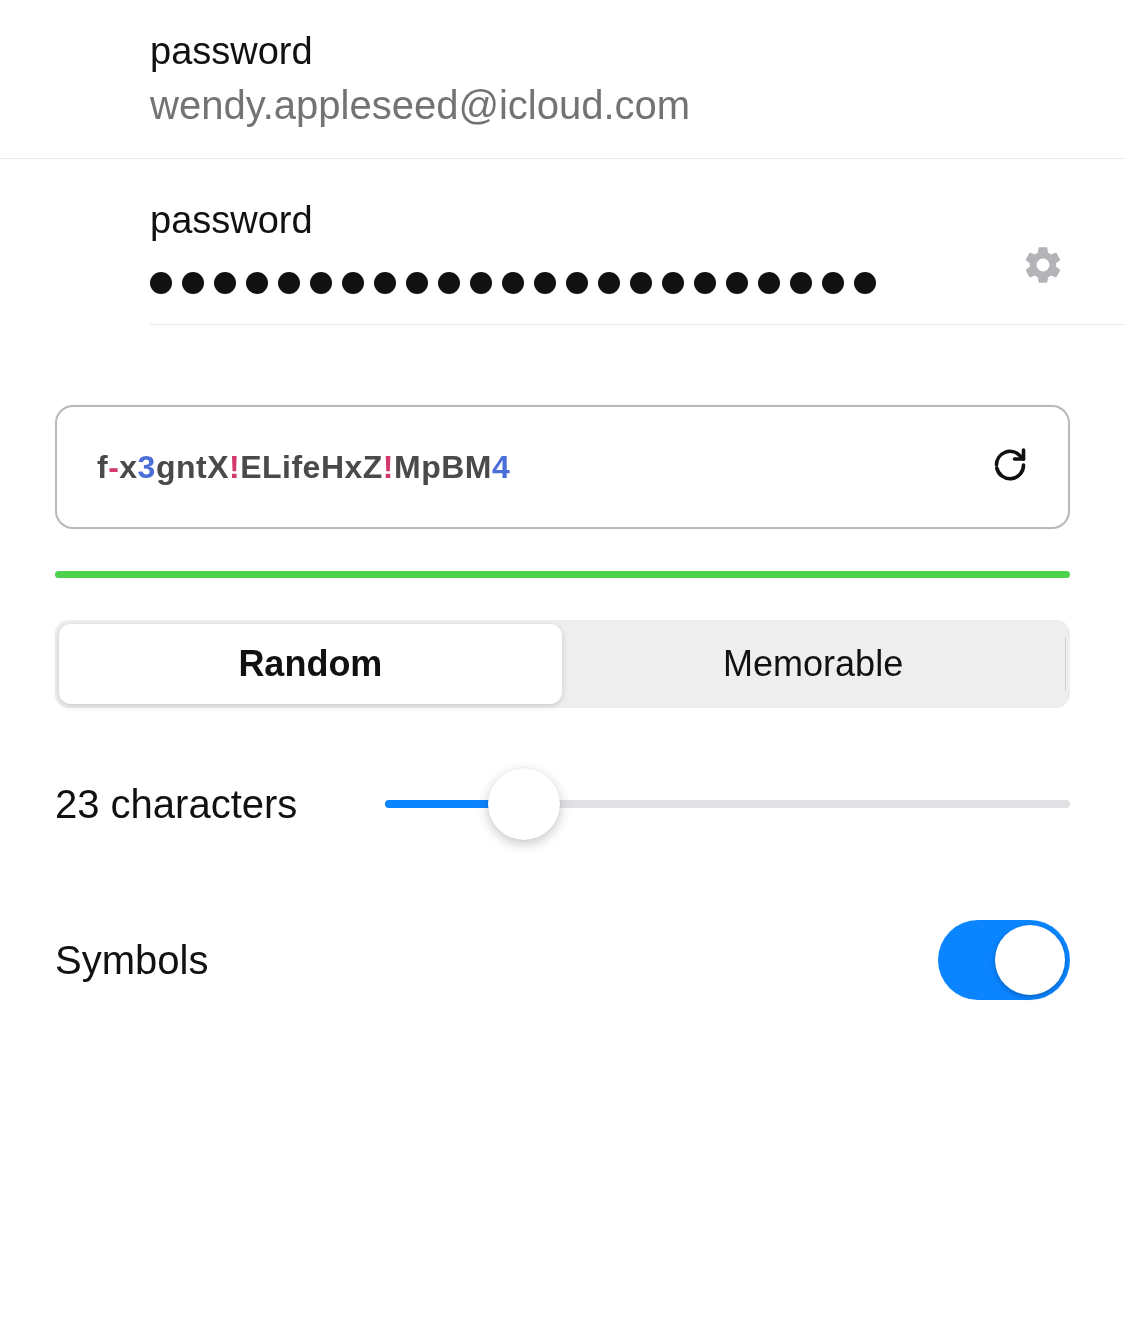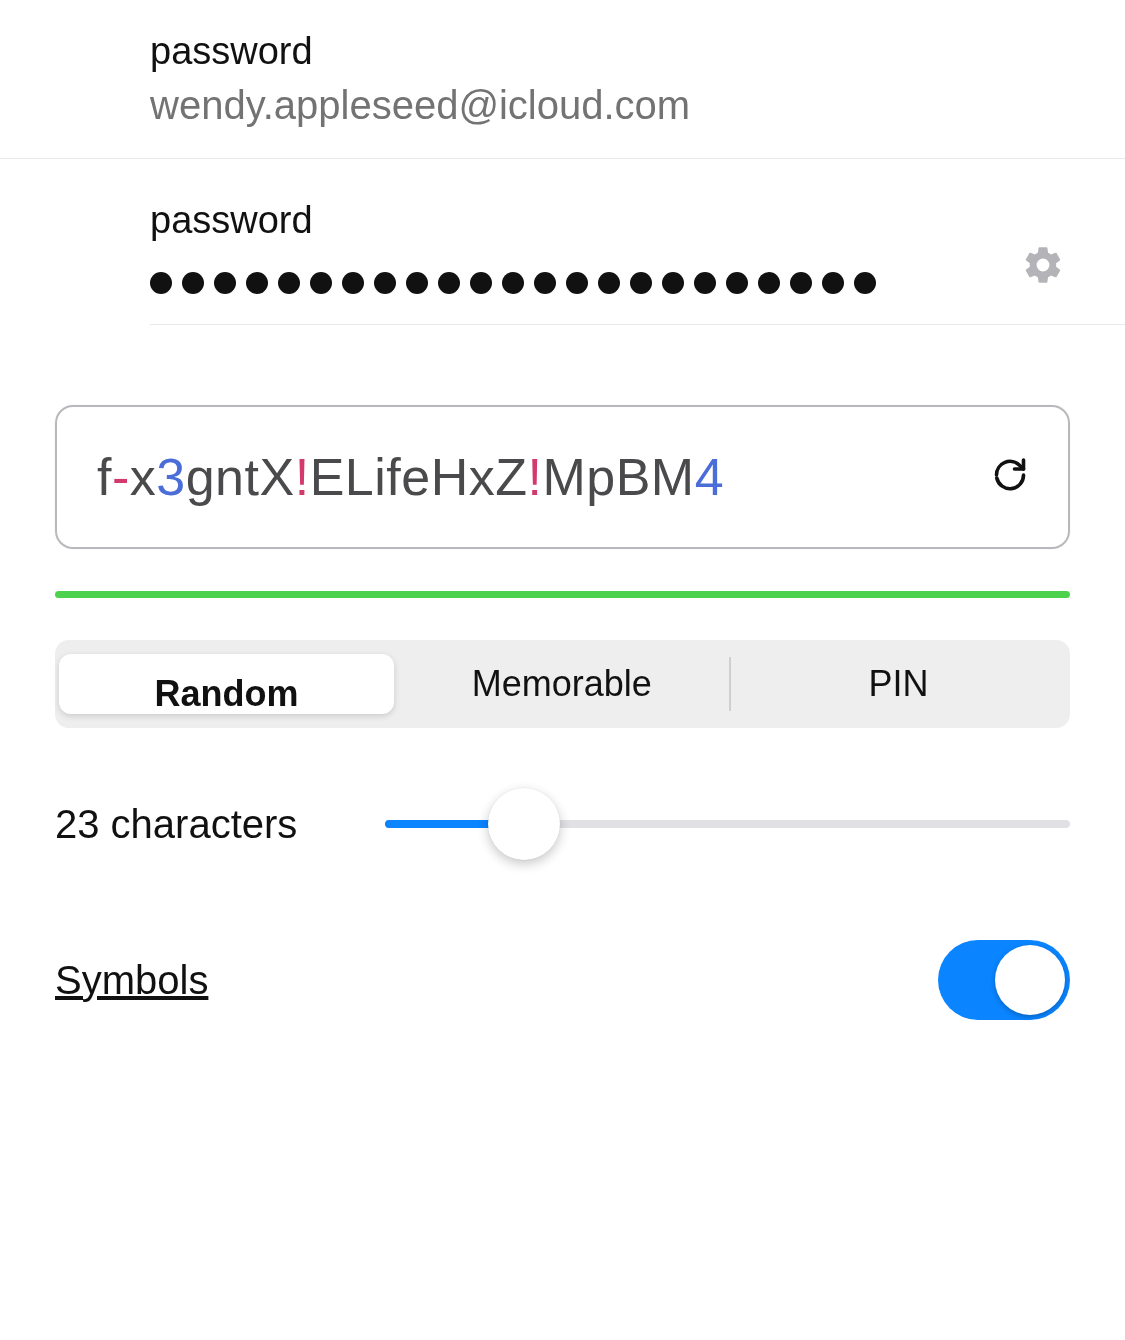--- a/index.html
+++ b/index.html
@@ -54,21 +54,21 @@
     .gen-area { padding: 80px 55px 0 55px; }
     .gen-box {
       border: 2px solid #b9b9bd;
       border-radius: 18px;
       padding: 40px 40px;
       display: flex;
       align-items: center;
       justify-content: space-between;
       box-shadow: 0 0 0 1px rgba(0,0,0,0.02);
     }
-    .gen-text { font-size: 52px; font-weight: 400; letter-spacing: 0.5px; }
+    .gen-text { font-size: 32px; font-weight: 700; letter-spacing: 0.5px; }
     .tk-letter { color: #4a4a4d; }
     .tk-symbol { color: #d23a6b; }
     .tk-digit  { color: #4a6dd8; }
     .refresh-btn { cursor: pointer; }
 
     
     .strength-bar {
       height: 7px;
       background: #4dd24d;
       border-radius: 4px;
@@ -90,21 +90,21 @@
       flex: 1;
       text-align: center;
       font-size: 36px;
       color: #111;
       z-index: 1;
       cursor: pointer;
     }
     .segmented .seg.sel {
       background: #fff;
       border-radius: 12px;
-      height: 60px;
+      height: 80px;
       line-height: 80px;
       font-weight: 600;
       box-shadow: 0 2px 6px rgba(0,0,0,0.15);
     }
     .segmented .divider {
       width: 1.5px; height: 54px; background: #cfcfd2;
     }
 
     
     .length-row {
@@ -129,21 +129,21 @@
       position: absolute; left: 16%; width: 72px; height: 72px; border-radius: 50%;
       background: #fff; box-shadow: 0 4px 12px rgba(0,0,0,0.22), 0 0 0 0.5px rgba(0,0,0,0.05);
       cursor: grab;
     }
 
     
     .toggle-row {
       display: flex; align-items: center; justify-content: space-between;
       margin-top: 80px;
     }
-    .toggle-label { font-size: 40px; color: #111; text-decoration: underline; }
+    .toggle-label { font-size: 40px; color: #111; }
     .toggle {
       width: 132px; height: 80px; border-radius: 40px; background: #0a84ff;
       position: relative; cursor: pointer;
     }
     .toggle .knob {
       position: absolute; right: 5px; top: 5px; width: 70px; height: 70px;
       border-radius: 50%; background: #fff; box-shadow: 0 2px 5px rgba(0,0,0,0.25);
     }
   </style>
 </head>
@@ -202,21 +202,20 @@
       </svg>
     </div>
   </div>
 
   <div class="strength-bar"></div>
 
   <div class="segmented">
     <div class="seg sel">Random</div>
     <div class="seg">Memorable</div>
     <div class="divider"></div>
-    <div class="seg">PIN</div>
   </div>
 
   <div class="length-row">
     <div class="length-label">23 characters</div>
     <div class="slider">
       <div class="track-bg"></div>
       <div class="track-fill" id="track-fill" style="width: 18%;"></div>
       <div class="thumb" id="slider-thumb" style="left: 15%;"></div>
     </div>
   </div>

